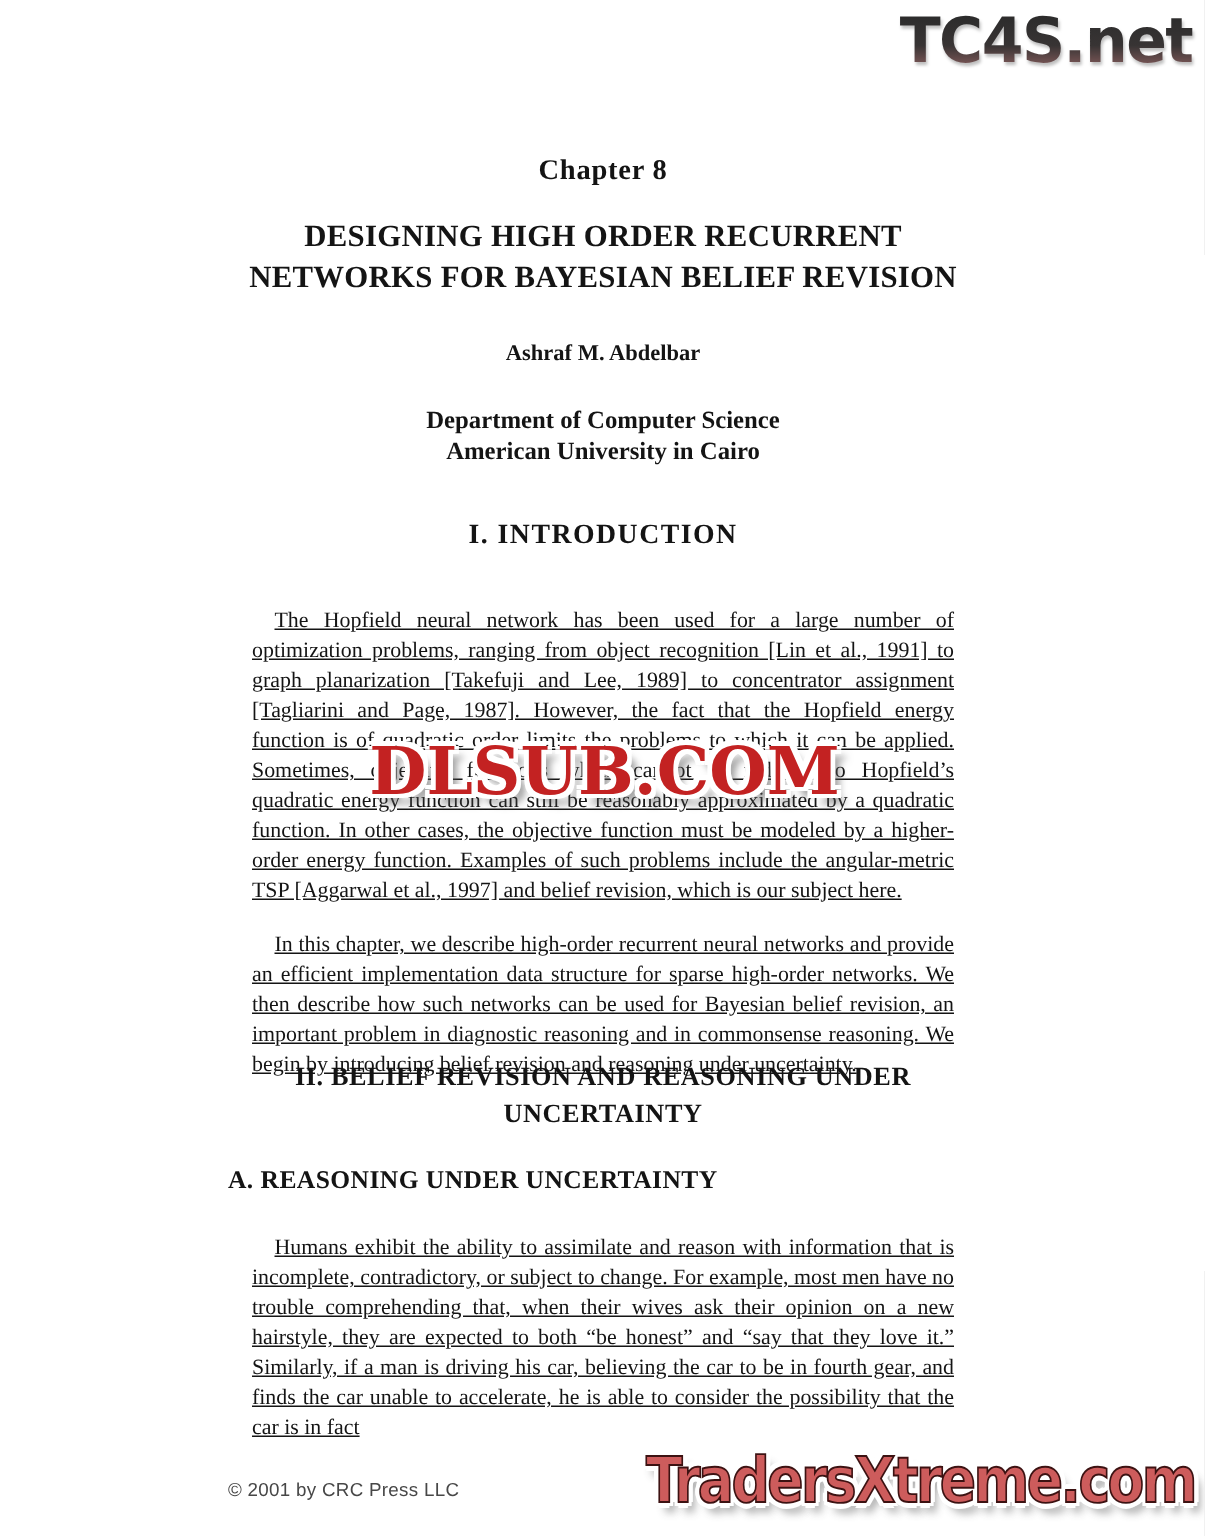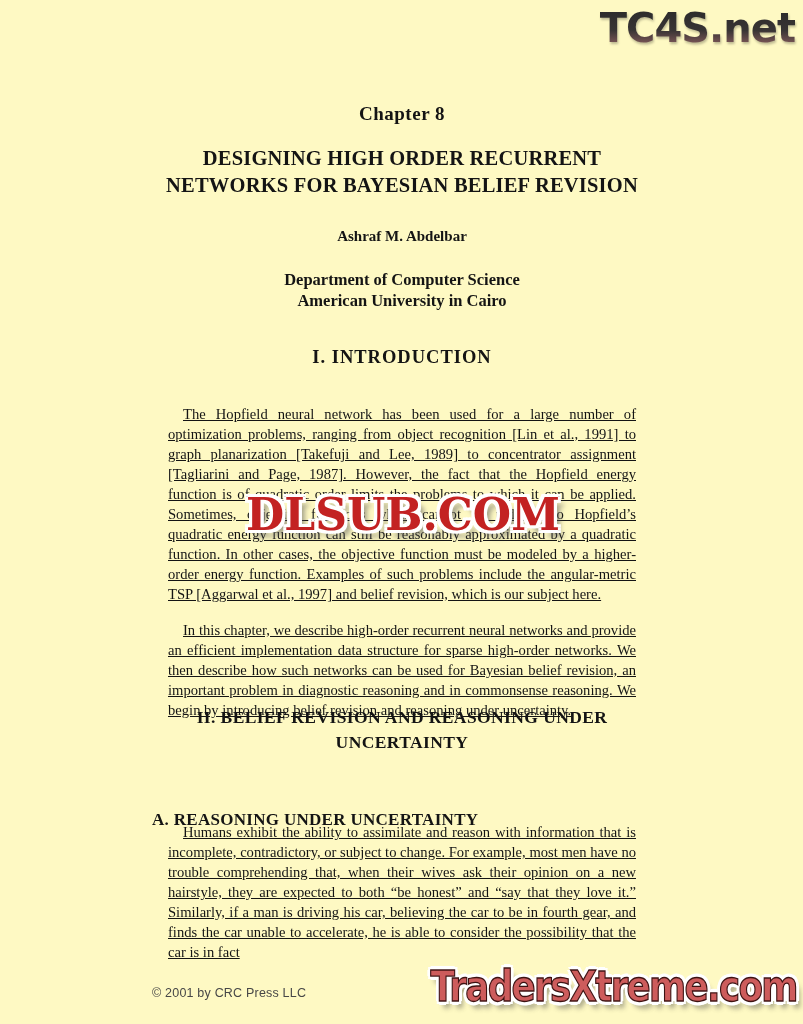--- a/index.html
+++ b/index.html
@@ -1,20 +1,20 @@
 <!DOCTYPE html>
 <html><head>
 <meta charset="utf-8">
 <style>
   html,body { margin:0; padding:0; background:#e8e8e8; }
   .page {
     position:relative;
     width:803px; height:1024px;
     margin:0 auto;
-    background:#fef9c3;
+    background:#ffffff;
     overflow:hidden;
     font-family:"Liberation Serif", serif;
     color:#141414;
   }
   
   .col { position:absolute; left:152px; width:500px; }
   .centered { text-align:center; }
 
   .chapter-label {
     top:103px; font-weight:bold; font-size:19px; letter-spacing:0.5px;
@@ -34,21 +34,21 @@
   .body-text {
     text-align:justify; font-size:14.6px; line-height:20px;
   }
   .body-text p { margin:16px; text-indent:15px;text-decoration:underline; }
   .intro-paragraphs { top:388px; }
   .section2-heading {
     top:705px; font-weight:bold; font-size:17.5px; line-height:25px; letter-spacing:0.4px;
   }
   .section2-heading .inner { width:460px; margin:0 auto; }
   .subsection-heading {
-    top:777px; font-weight:bold; font-size:17px; letter-spacing:0.3px; text-align:left;margin-top:33px;
+    top:777px; font-weight:bold; font-size:17px; letter-spacing:0.3px; text-align:left;
   }
   .section2-paragraph { top:806px; }
 
   .copyright {
     position:absolute; left:152px; top:986px;
     font-family:Liberation Sans, sans-serif;
     font-size:12.5px; color:#474747; letter-spacing:0.2px;
   }
 
   

